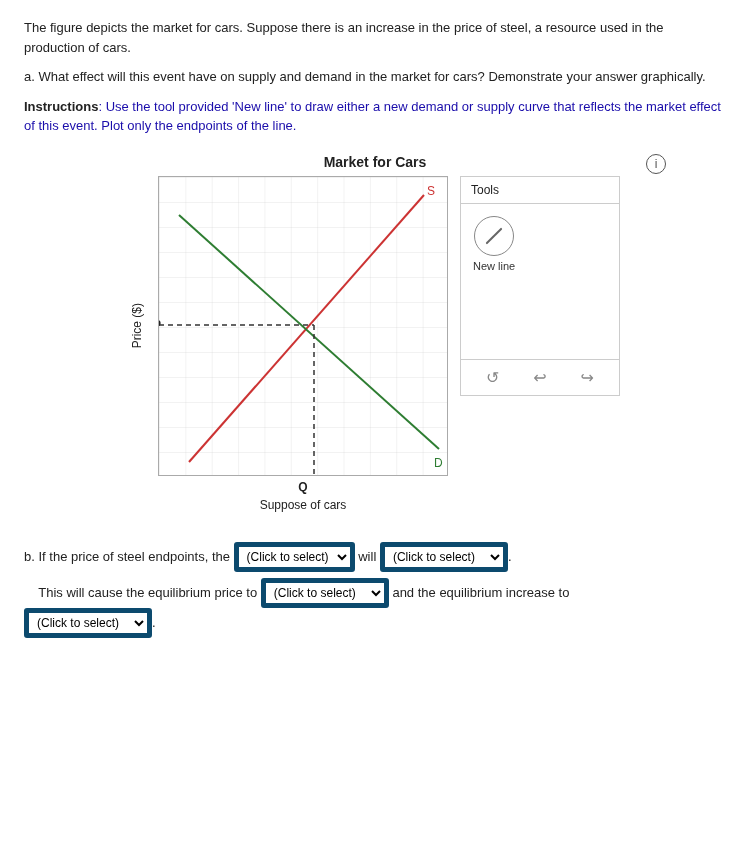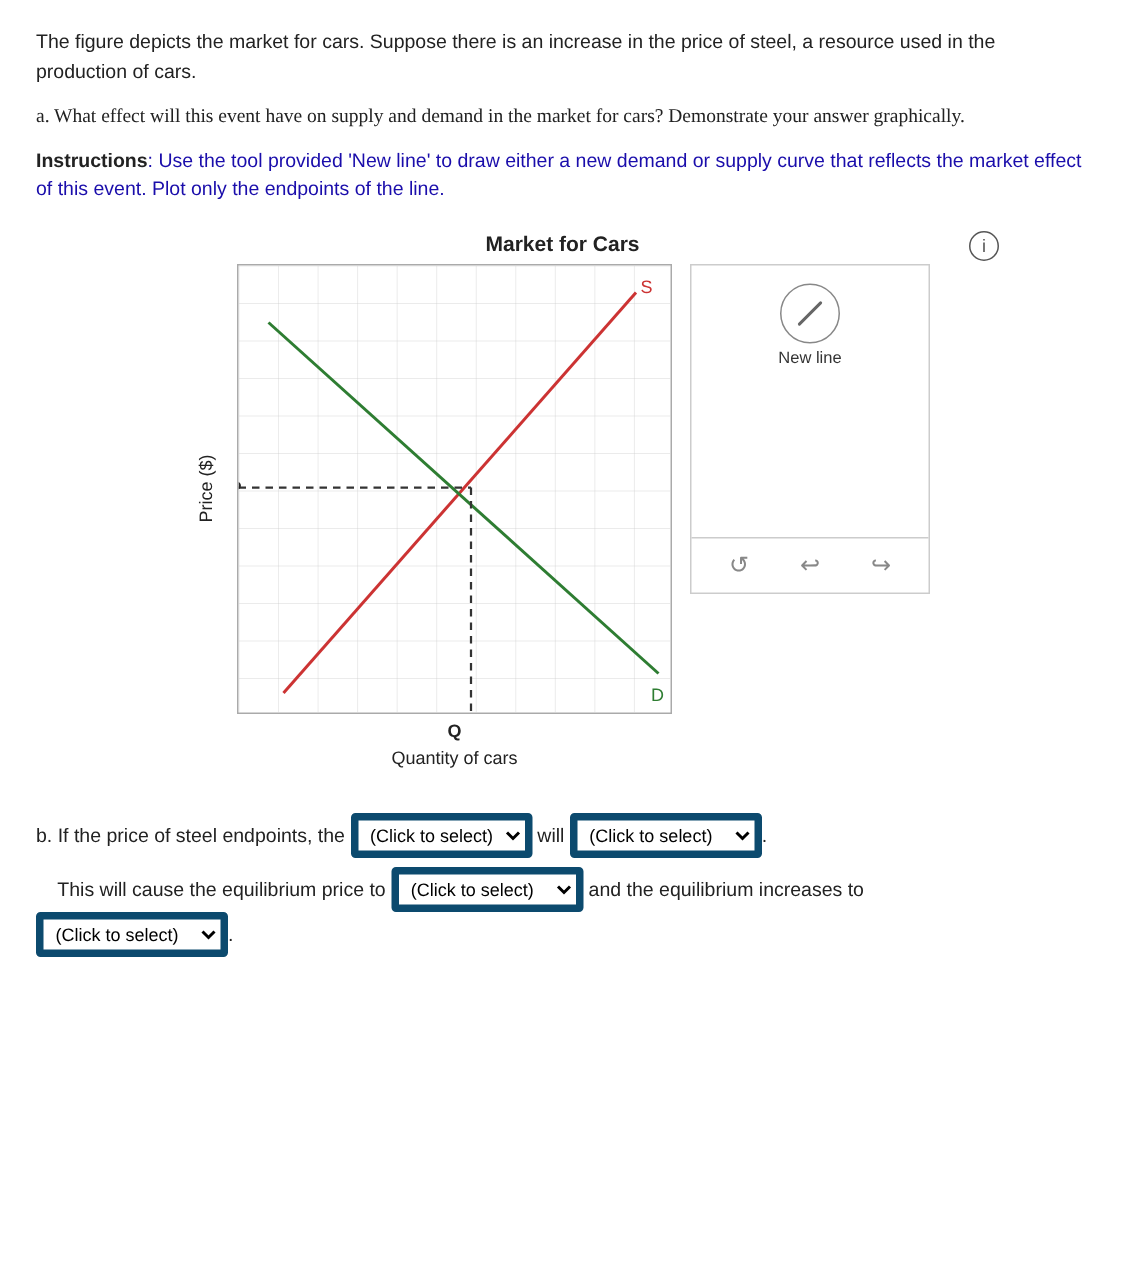--- a/index.html
+++ b/index.html
@@ -6,21 +6,21 @@
     body {
       font-family: Arial, sans-serif;
       font-size: 13px;
       color: #222;
       background: #fff;
       width: 750px;
       min-height: 844px;
       padding: 18px 24px;
     }
     .intro-text { margin-bottom: 10px; line-height: 1.5; }
-    .question-text { margin-bottom: 10px; line-height: 1.5; font-family: Liberation Serif, serif; }
+    .question-text { margin-bottom: 10px; line-height: 1.5; }
     .instructions { margin-bottom: 18px; line-height: 1.5; }
     .instructions strong { font-weight: bold; }
     .instructions span { color: #1a0dab; text-align: right; }
 
     .chart-section {
       display: flex;
       flex-direction: column;
       align-items: center;
       margin-bottom: 30px;
     }
@@ -116,21 +116,21 @@
       padding: 6px 10px;
       font-size: 12px;
       font-weight: normal;
       border-bottom: 1px solid #ccc;
       background: #fff;
     }
     .tools-body {
       padding: 12px;
       display: flex;
       flex-direction: column;
-      align-items: center;
+      align-items: flex-start;
       gap: 6px;
       flex: 1;
     }
     .tool-item {
       display: flex;
       flex-direction: column;
       align-items: center;
       gap: 4px;
       cursor: pointer;
     }
@@ -248,25 +248,26 @@
           <line class="dashed-line" x1="0" y1="148" x2="155" y2="148"></line>
 
           <line class="dashed-line" x1="155" y1="148" x2="155" y2="300"></line>
 
           <text x="-6" y="152" font-size="12" font-weight="bold" fill="#222">P</text>
         </svg>
       </div>
 
       <div class="x-axis-labels">
         <span class="q-label">Q</span>
-        <span class="quantity-label">Quantity of cars</span>
+        <span class="quantity-label">Suppose of cars</span>
       </div>
     </div>
 
     <div class="tools-panel">
+      <div class="tools-header">Tools</div>
       <div class="tools-body">
         <div class="tool-item">
           <div class="tool-icon-box">
             <div class="tool-icon-line"></div>
           </div>
           <span class="tool-label">New line</span>
         </div>
       </div>
       <div class="tools-footer">
         <span class="footer-icon">↺</span>
@@ -295,21 +296,21 @@
   </p>
   <p>
     &nbsp;&nbsp;&nbsp;
     <span>This will cause the equilibrium price to</span>
     <select>
       <option value="(Click to select)">(Click to select)</option>
       <option value="increase">increase</option>
       <option value="decrease">decrease</option>
       <option value="remain the same">remain the same</option>
     </select>
-    <span>and the equilibrium increases to</span>
+    <span>and the equilibrium increase to</span>
     <br>
     <select>
       <option value="(Click to select)">(Click to select)</option>
       <option value="increase">increase</option>
       <option value="decrease">decrease</option>
       <option value="remain the same">remain the same</option>
     </select>.
   </p>
 </div>
 

